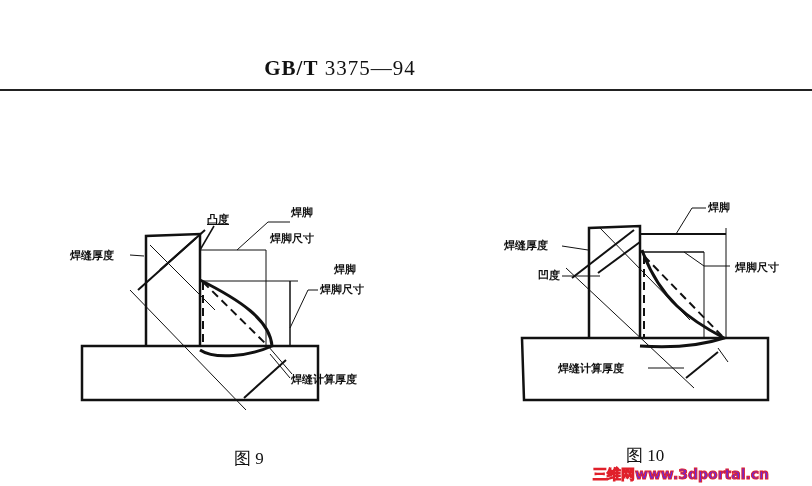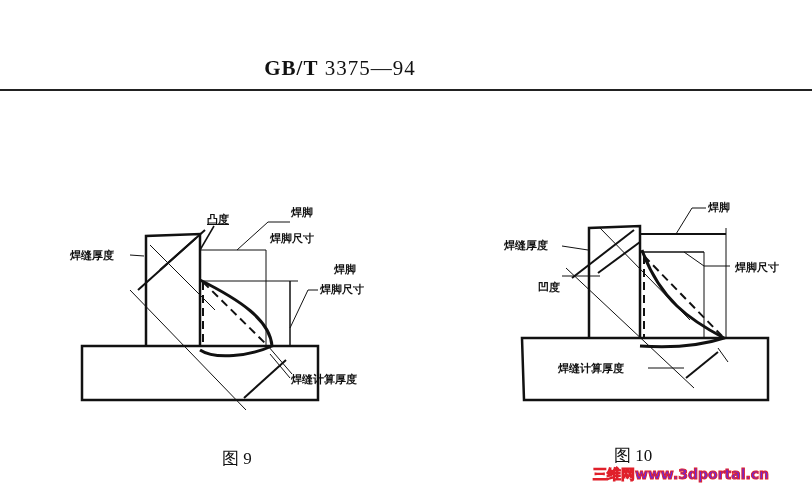--- a/index.html
+++ b/index.html
@@ -5,21 +5,21 @@
   html, body { margin: 0; padding: 0; background: #ffffff; }
   body { width: 812px; height: 486px; position: relative; overflow: hidden;
          font-family: "DejaVu Serif", serif; color: #111; }
   .header-title { position: absolute; left: 0; width: 680px; top: 56px; text-align: center;
                   font-family: "Liberation Serif", serif; font-size: 21px; letter-spacing: 1px; }
   .header-title b { font-weight: bold; }
   .header-rule { position: absolute; left: 0; top: 89px; width: 812px; height: 2px; background: #222; }
   svg.fig { position: absolute; left: 0; top: 0; }
   .lbl { position: absolute; font-family: "DejaVu Sans", sans-serif; font-size: 11px; font-weight: bold;
          white-space: nowrap; color: #111; }
-  .caption { position: absolute; font-family: "Liberation Serif", serif; font-size: 17px; color: #111; }
+  .caption { position: absolute; font-family: "Liberation Serif", serif; font-size: 17px; color: #111; margin-left: 12px; }
   .watermark { position: absolute; left: 593px; top: 466px; font-family: "DejaVu Sans", sans-serif;
                font-size: 14px; font-weight: bold; color: #6d28d9;
                -webkit-text-stroke: 1px #e0202a; letter-spacing: 0px; }
 </style>
 </head>
 <body>
 
 <div class="header-title">
   <b>GB/T</b>
   <span>3375—94</span>
@@ -91,20 +91,20 @@
 <span class="lbl" style="left:207px;top:212px;text-decoration:underline;">凸度</span>
 <span class="lbl" style="left:291px;top:205px;">焊脚</span>
 <span class="lbl" style="left:270px;top:231px;">焊脚尺寸</span>
 <span class="lbl" style="left:70px;top:248px;">焊缝厚度</span>
 <span class="lbl" style="left:334px;top:262px;">焊脚</span>
 <span class="lbl" style="left:320px;top:282px;">焊脚尺寸</span>
 <span class="lbl" style="left:291px;top:372px;">焊缝计算厚度</span>
 
 <span class="lbl" style="left:708px;top:200px;">焊脚</span>
 <span class="lbl" style="left:504px;top:238px;">焊缝厚度</span>
-<span class="lbl" style="left:526px;top:280px;padding-left:12px;">凹度</span>
+<span class="lbl" style="left:526px;top:268px;padding-left:12px;">凹度</span>
 <span class="lbl" style="left:735px;top:260px;">焊脚尺寸</span>
 <span class="lbl" style="left:558px;top:361px;">焊缝计算厚度</span>
 
 <span class="caption" style="left:222px;top:447px;">图 9</span>
 <span class="caption" style="left:614px;top:444px;">图 10</span>
 
 <span class="watermark">三维网www.3dportal.cn</span>
 
 </body></html>

